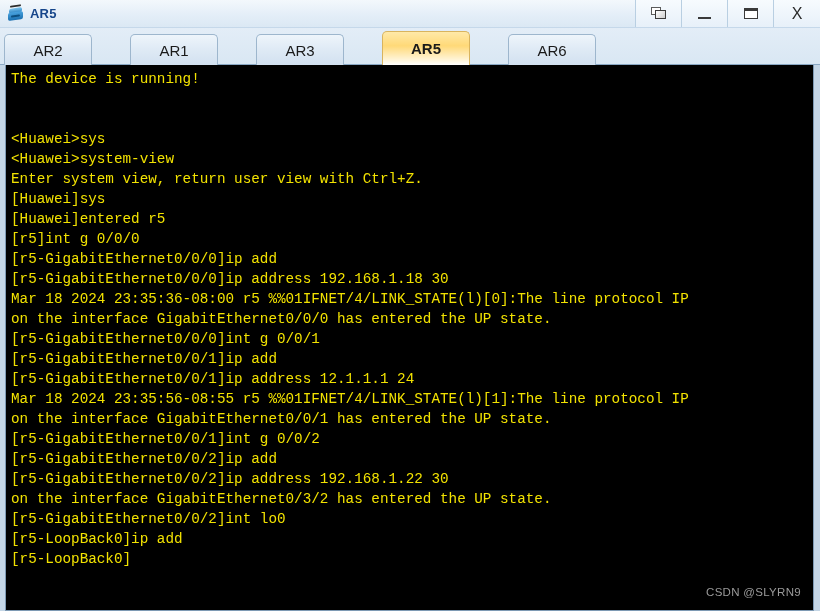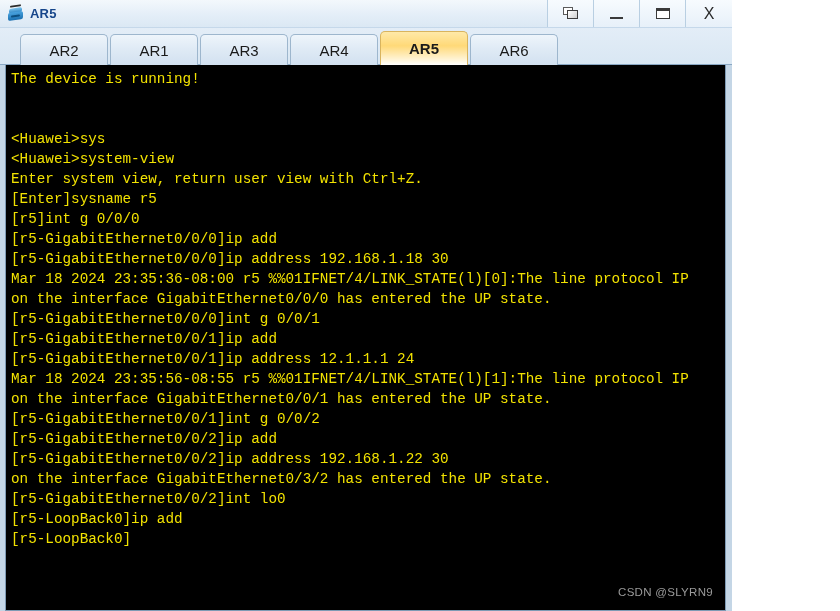--- a/index.html
+++ b/index.html
@@ -9,21 +9,21 @@
   }
   body {
     width: 840px;
     height: 611px;
     overflow: hidden;
     font-family: "Liberation Sans", sans-serif;
   }
 
   #app-window {
     position: relative;
-    width: 732px;
+    width: 820px;
     height: 611px;
     background: linear-gradient(to bottom, #e9f1f9 0%, #dce9f5 100%);
     box-sizing: border-box;
   }
 
   
   #title-bar {
     position: relative;
     height: 28px;
     background: linear-gradient(to bottom, #f3f8fc 0%, #e4eef8 55%, #dbe8f4 100%);
@@ -142,23 +142,24 @@
     font-family: "Liberation Sans", sans-serif;
   }
 
   
   #tab-strip {
     position: relative;
     height: 37px;
     background: linear-gradient(to bottom, #e3edf7 0%, #d9e7f3 100%);
     display: flex;
     align-items: flex-end;
-    padding-left: 20px;
+    padding-left: 4px;
     box-sizing: border-box;
     border-bottom: 1px solid #8aa8c4;
+    gap: 36px;
   }
   .tab {
     position: relative;
     height: 31px;
     min-width: 88px;
     margin-right: 2px;
     border: 1px solid #9db6cd;
     border-bottom: none;
     border-radius: 5px 5px 0 0;
     background: linear-gradient(to bottom, #eef5fb 0%, #dfeaf5 48%, #d2e1f0 100%);
@@ -262,42 +263,40 @@
 
   <div id="tab-strip">
     <div class="tab">
         <span>AR2</span>
       </div>
     <div class="tab">
         <span>AR1</span>
       </div>
     <div class="tab">
         <span>AR3</span>
-      </div>
-    <div class="tab">
-        <span>AR4</span>
       </div>
     <div class="tab active">
         <span>AR5</span>
       </div>
     <div class="tab">
         <span>AR6</span>
       </div>
   </div>
 
   <div id="terminal-frame">
     <div id="terminal-outer">
       <div id="terminal-screen">
           <div class="term-line">The device is running!</div>
           <div class="term-line"></div>
           <div class="term-line"></div>
           <div class="term-line">&lt;Huawei&gt;sys</div>
           <div class="term-line">&lt;Huawei&gt;system-view</div>
           <div class="term-line">Enter system view, return user view with Ctrl+Z.</div>
-          <div class="term-line">[Enter]sysname r5</div>
+          <div class="term-line">[Huawei]sys</div>
+          <div class="term-line">[Huawei]entered r5</div>
           <div class="term-line">[r5]int g 0/0/0</div>
           <div class="term-line">[r5-GigabitEthernet0/0/0]ip add</div>
           <div class="term-line">[r5-GigabitEthernet0/0/0]ip address 192.168.1.18 30</div>
           <div class="term-line">Mar 18 2024 23:35:36-08:00 r5 %%01IFNET/4/LINK_STATE(l)[0]:The line protocol IP</div>
           <div class="term-line">on the interface GigabitEthernet0/0/0 has entered the UP state.</div>
           <div class="term-line">[r5-GigabitEthernet0/0/0]int g 0/0/1</div>
           <div class="term-line">[r5-GigabitEthernet0/0/1]ip add</div>
           <div class="term-line">[r5-GigabitEthernet0/0/1]ip address 12.1.1.1 24</div>
           <div class="term-line">Mar 18 2024 23:35:56-08:55 r5 %%01IFNET/4/LINK_STATE(l)[1]:The line protocol IP</div>
           <div class="term-line">on the interface GigabitEthernet0/0/1 has entered the UP state.</div>

